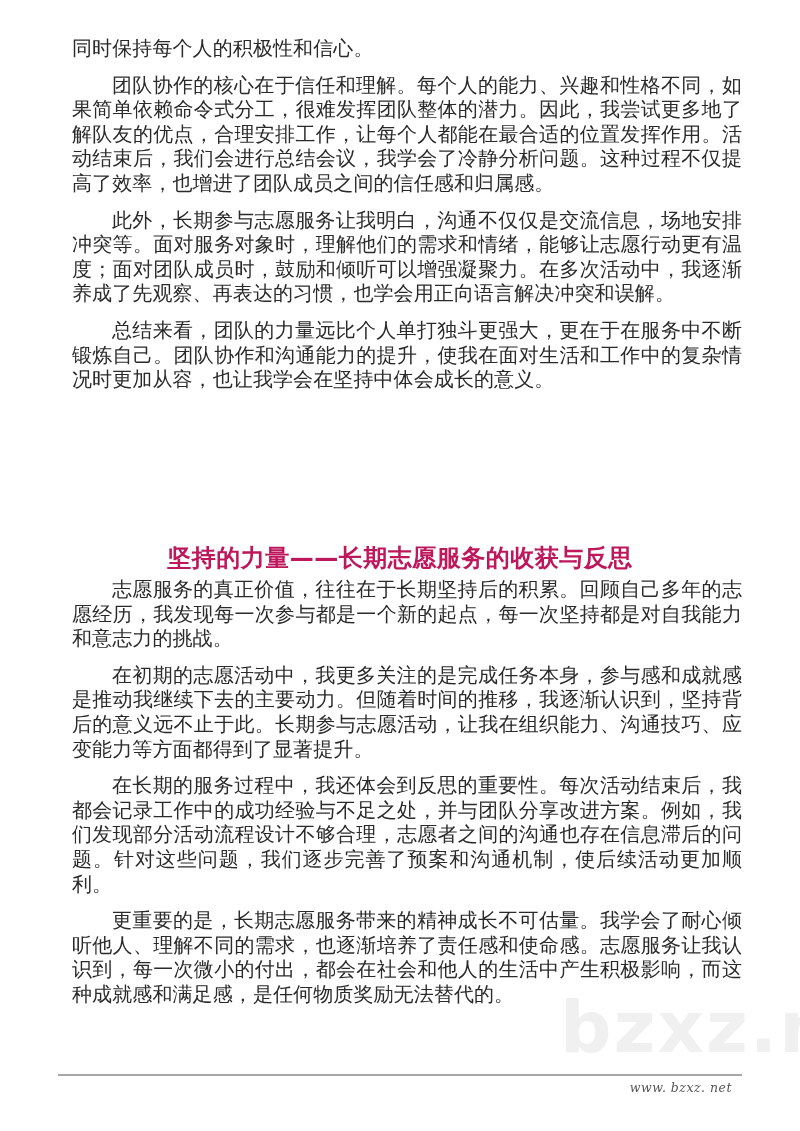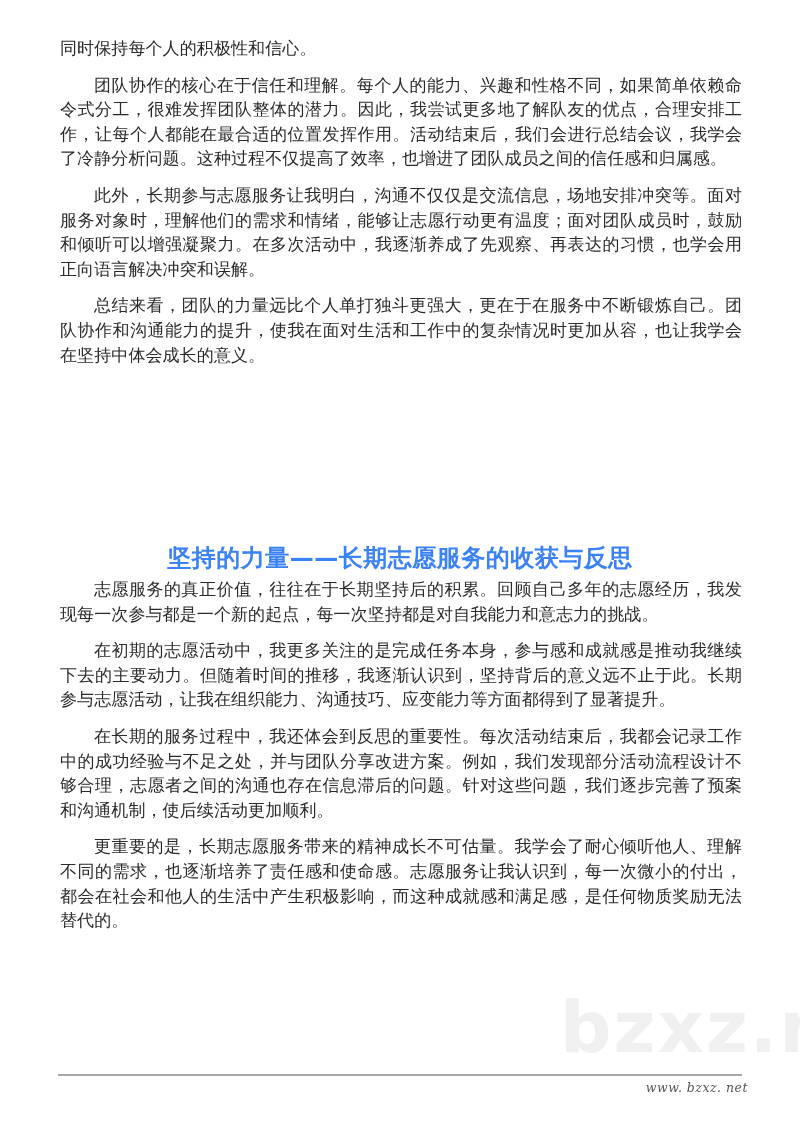--- a/index.html
+++ b/index.html
@@ -3,43 +3,43 @@
 <meta charset="utf-8">
 <style>
   html, body { margin: 0; padding: 0; background: #ffffff; }
   body {
     width: 800px; height: 1131px; position: relative; overflow: hidden;
     font-family: "DejaVu Serif", "Liberation Serif", serif;
     color: #2a2a2a;
   }
   .page { position: absolute; left: 60px; top: 36px; width: 682px; }
   .para {
-    margin: 0 0 12px 0;
-    font-size: 17px;
+    margin: 0 0 12px 12px;
+    font-size: 20px;
     line-height: 24.6px;
     text-indent: 2em;
     text-align: justify;
     letter-spacing: 0.1px;
   }
   .para.cont { text-indent: 0; }
   .heading {
     position: absolute; left: 0; top: 531px; width: 800px;
     text-align: center;
     font-family: "DejaVu Sans", "Liberation Sans", sans-serif;
-    font-size: 24px; font-weight: bold; color: #3b82f6;
+    font-size: 24px; font-weight: bold; color: #be185d;
     letter-spacing: 0.5px;
     margin-top: 11px;
   }
   .section2 { position: absolute; left: 60px; top: 577px; width: 682px; }
   .footer-rule {
     position: absolute; left: 58px; top: 1074px; width: 684px; height: 2px;
     background: #a8a8a8;
   }
   .footer-url {
-    position: absolute; right: 52px; top: 1080px;
+    position: absolute; right: 68px; top: 1080px;
     font-family: "DejaVu Serif", "Liberation Serif", serif;
     font-style: italic; font-size: 12.5px; color: #555;
     letter-spacing: 0.5px;
   }
   .watermark {
     position: absolute; left: 560px; top: 985px;
     font-family: "DejaVu Sans", "Liberation Sans", sans-serif;
     font-weight: bold; font-size: 72px; color: #f0f0f0;
     z-index: 0; letter-spacing: 2px;
   }

